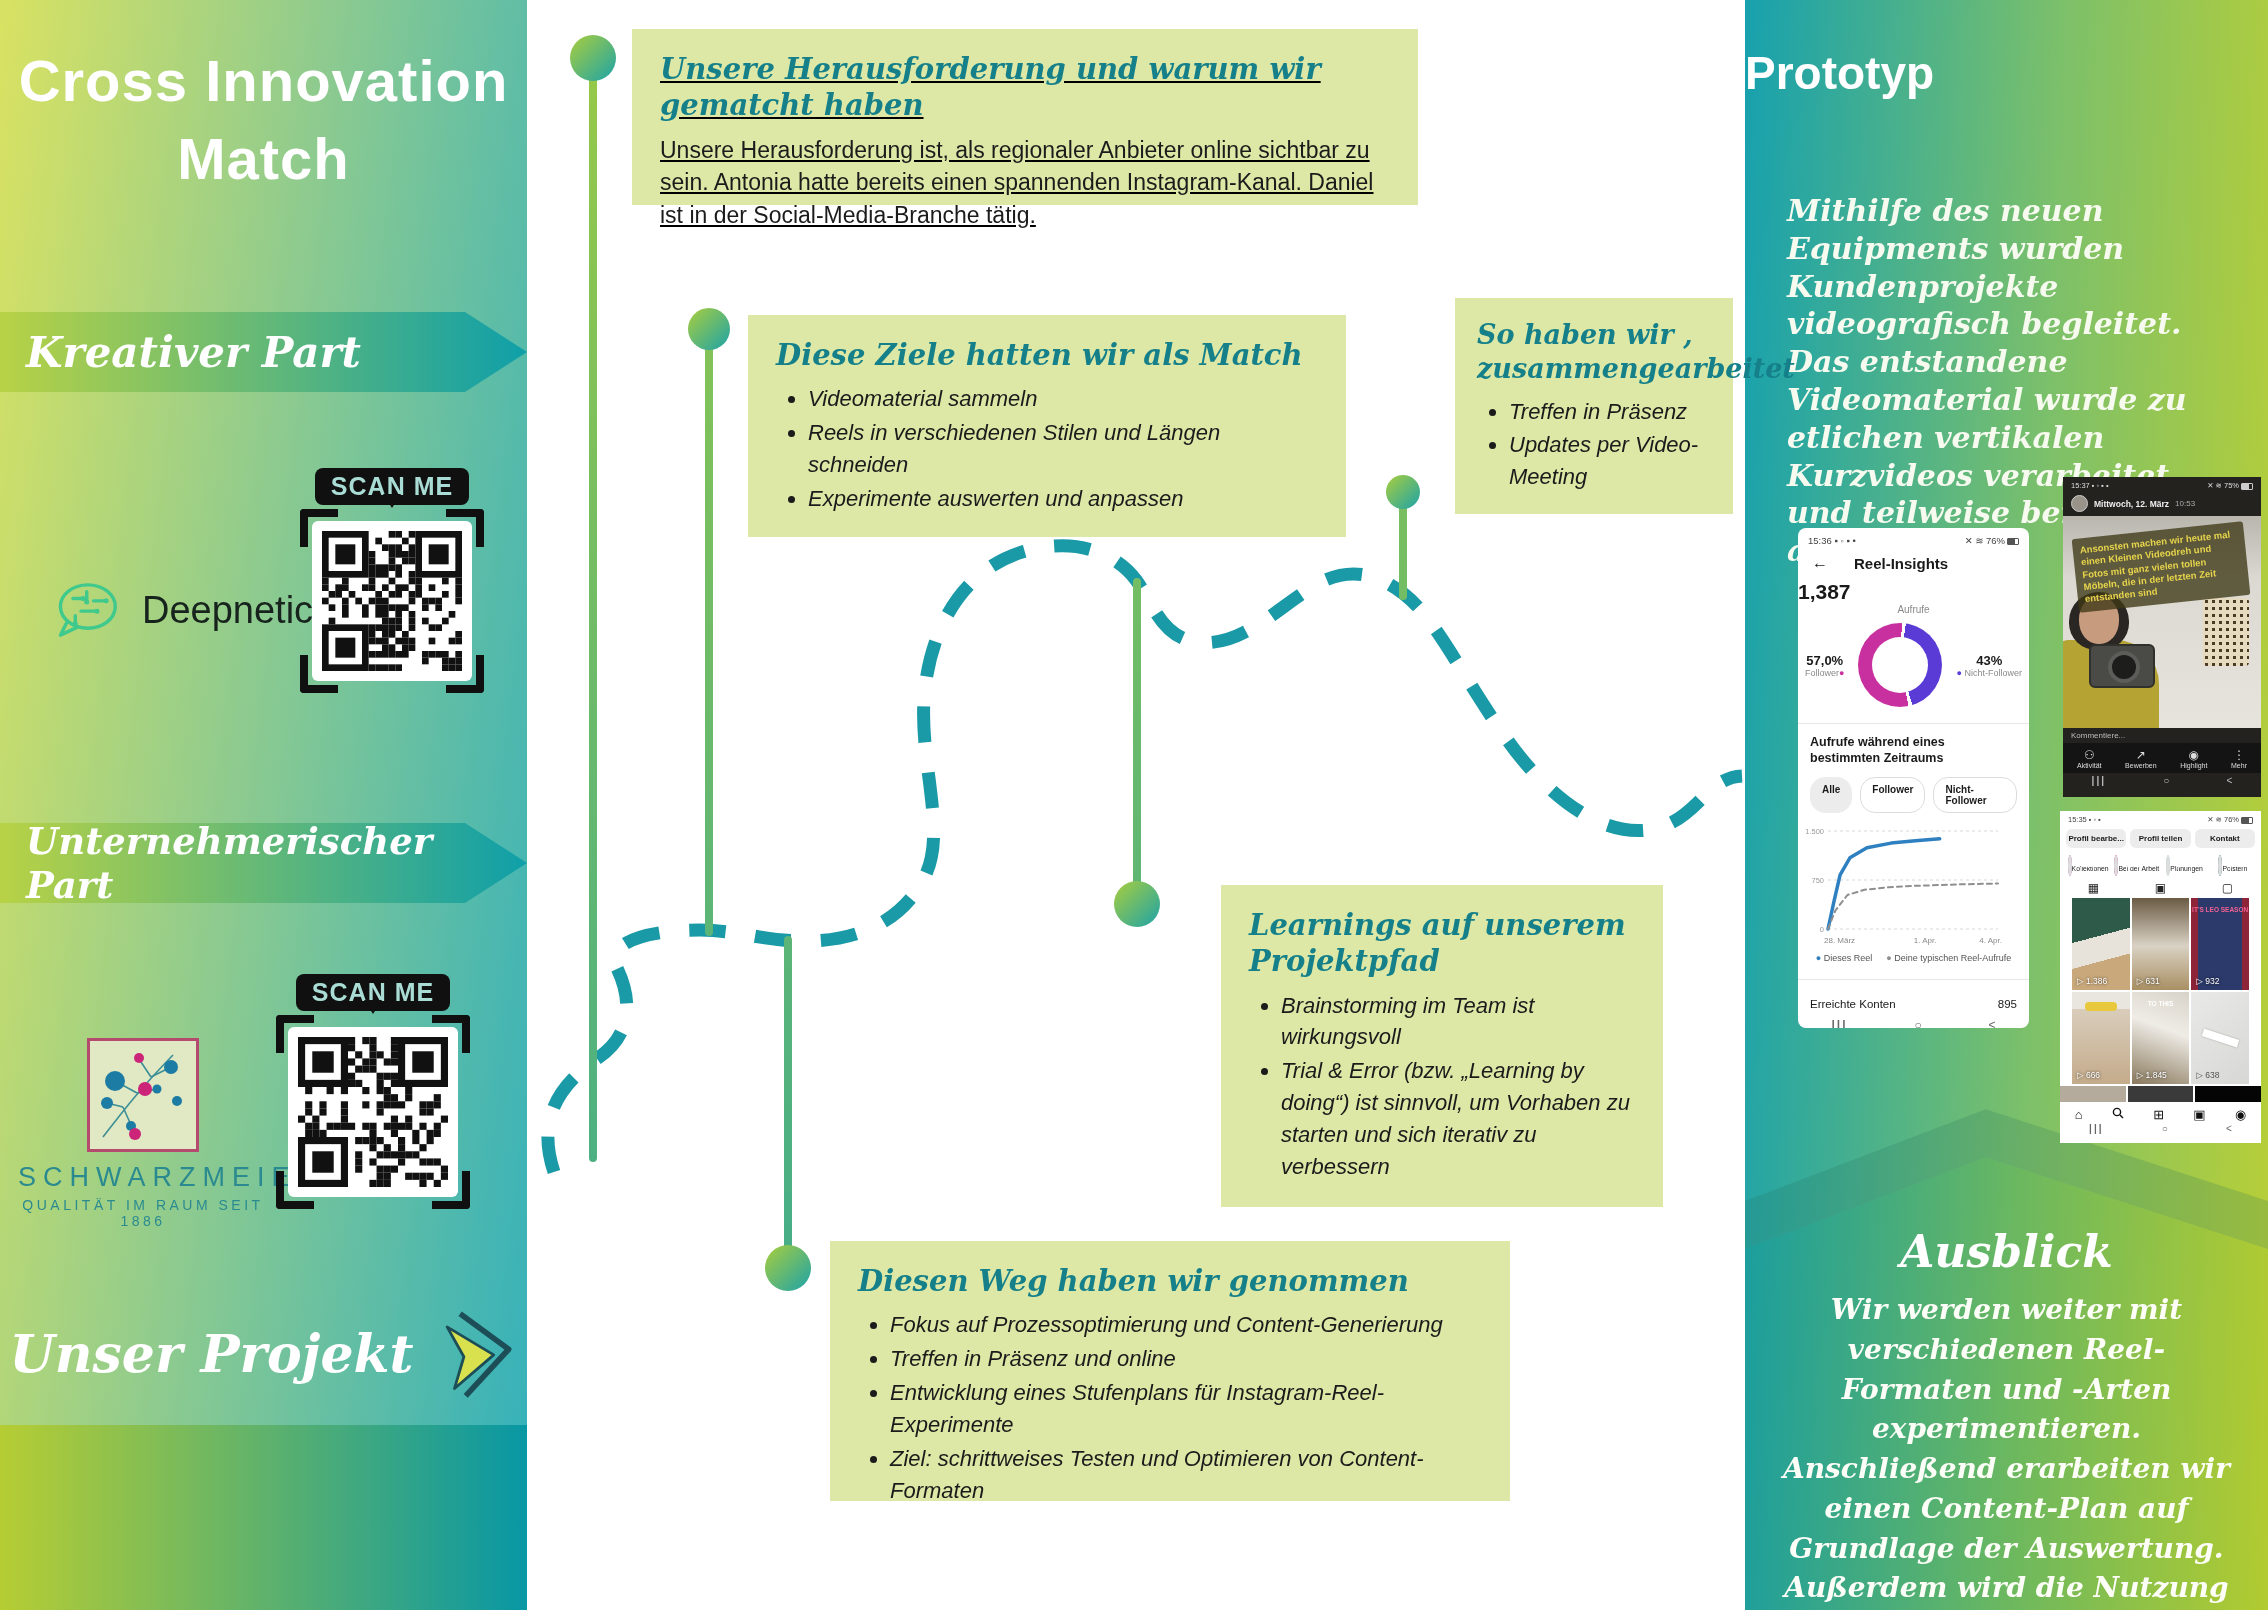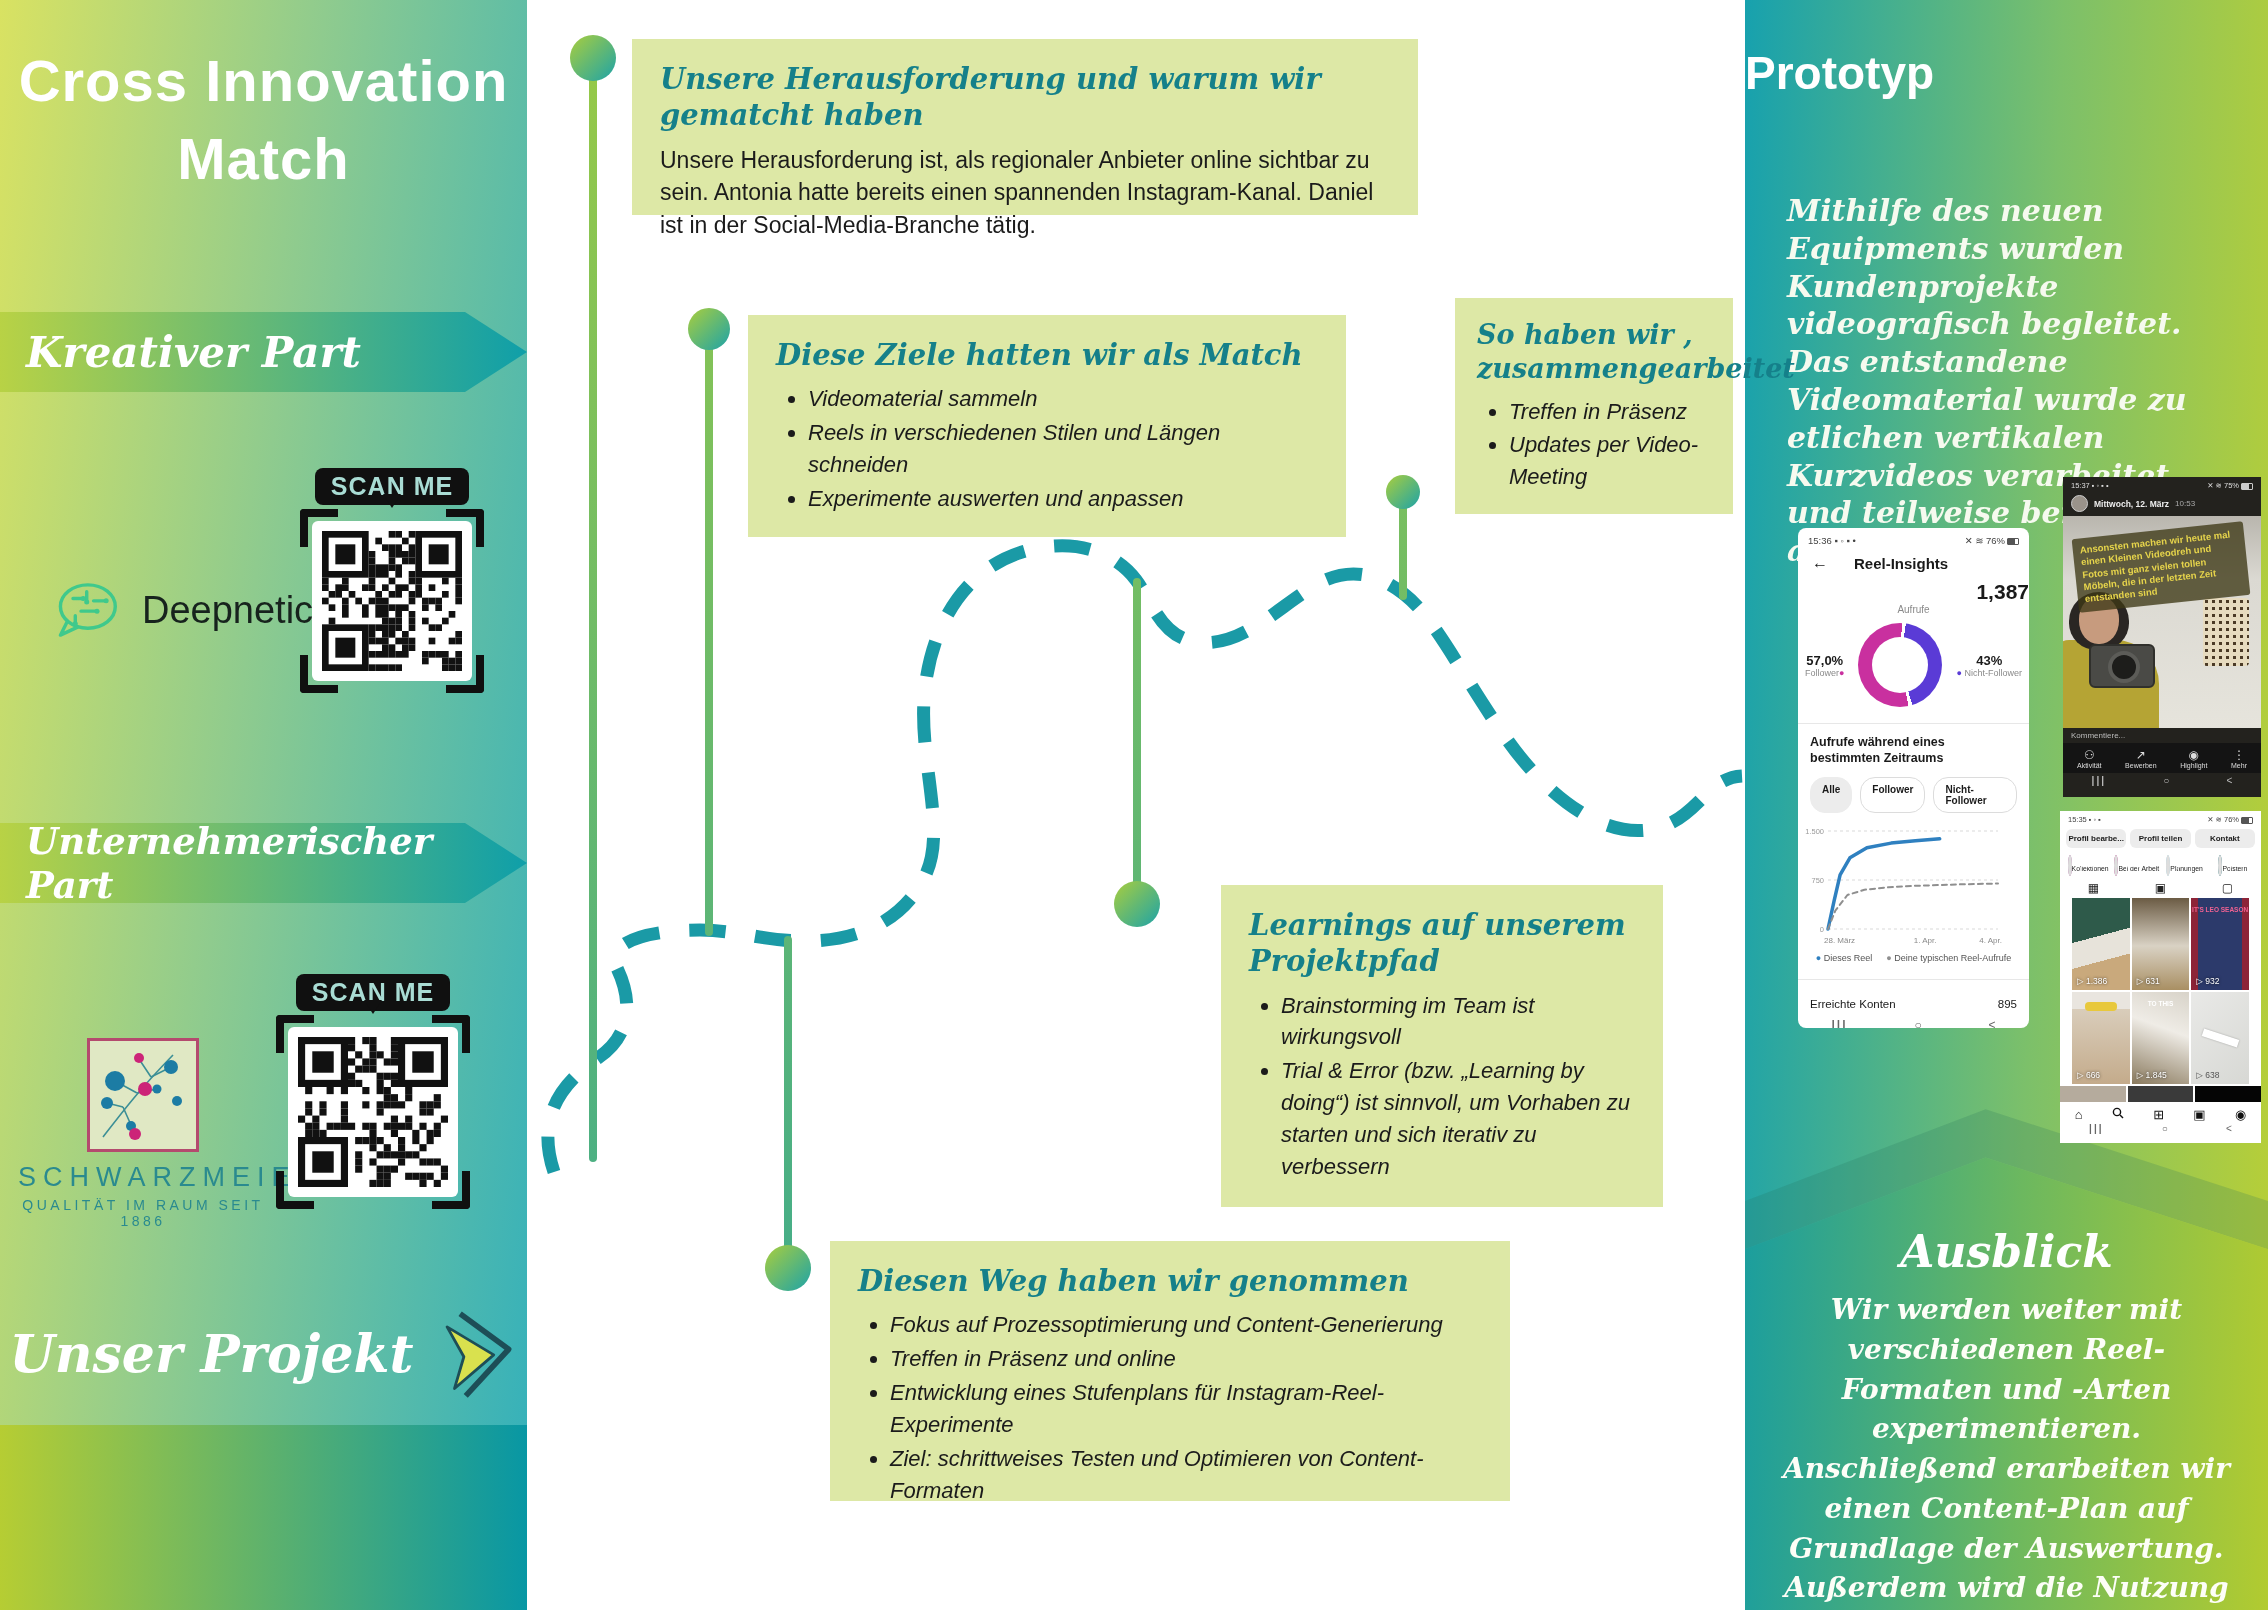--- a/index.html
+++ b/index.html
@@ -45,21 +45,21 @@
   .projekt-row .ptext{font-size:52px;}
 
   
   .path-svg{position:absolute;left:0;top:0;z-index:1;}
   .mbox{position:absolute;z-index:2;background:#dde8a6;box-sizing:border-box;padding:22px 28px;}
   .mbox .mtitle{font-family:"DejaVu Serif",serif;font-style:italic;font-weight:700;
     font-size:29px;color:#15808a;margin-bottom:10px;line-height:1.25;}
   .mbox .mbody{font-size:23px;color:#1b1b1b;line-height:1.42;}
   .mbox ul{margin:4px 0 0 0;padding-left:32px;font-style:italic;}
   .mbox li{font-size:22px;color:#1b1b1b;line-height:1.45;margin:2px 0;}
-  .box1{left:632px;top:39px;width:786px;height:176px;}
+  .box1{left:632px;top:29px;width:786px;height:176px;text-decoration:underline;}
   .box2{left:748px;top:315px;width:598px;height:222px;}
   .box3{left:1455px;top:298px;width:278px;height:216px;padding:20px 22px;}
   .box3 .mtitle{font-size:27px;}
   .box4{left:1180px;top:885px;width:442px;height:322px;margin-left:41px;}
   .box5{left:830px;top:1241px;width:680px;height:260px;}
 
   
   .right-panel{position:absolute;left:1745px;top:0;width:523px;height:1610px;
     background:linear-gradient(92deg,#17a1ae 0%,#7cc06a 55%,#b9cf36 100%);}
   .rp-chevron{position:absolute;left:0;top:0;width:523px;height:1610px;
@@ -79,21 +79,21 @@
   
   .phone{position:absolute;overflow:hidden;}
   .phone1{left:53px;top:528px;width:231px;height:500px;background:#fff;border-radius:8px;
     color:#1a1a1a;font-size:11px;}
   .p-status{display:flex;justify-content:space-between;padding:7px 10px 2px;font-size:9.5px;color:#444;}
   .batt{display:inline-block;width:10px;height:5px;border:1px solid #555;border-radius:1px;
     background:linear-gradient(90deg,#555 75%,#fff 75%);vertical-align:middle;margin-left:2px;}
   .ins-head{display:flex;align-items:center;gap:26px;padding:6px 14px;}
   .ins-head .back{font-size:16px;}
   .ins-head .ititle{font-weight:700;font-size:15px;}
-  .ins-num{text-align:right;font-weight:700;font-size:21px;margin-top:2px;}
+  .ins-num{text-align:left;font-weight:700;font-size:21px;margin-top:2px;}
   .ins-numlab{text-align:center;color:#8a8a8a;font-size:10px;}
   .donut-row{display:flex;align-items:center;justify-content:center;gap:14px;margin-top:8px;}
   .donut{width:84px;height:84px;border-radius:50%;position:relative;}
   .donut .hole{position:absolute;left:14px;top:14px;width:56px;height:56px;border-radius:50%;background:#fff;}
   .dstat{text-align:center;}
   .dstat .dpct{font-weight:700;font-size:13px;}
   .dstat .dlab{color:#8a8a8a;font-size:9px;}
   .dot{font-size:9px;}
   .dot.pink{color:#c9309f;} .dot.purple{color:#5a3bd6;} .dot.blue{color:#2f80c0;} .dot.gray{color:#8f8f8f;}
   .ins-divider{border-top:1px solid #e7e7e7;margin:16px 0 10px;}

